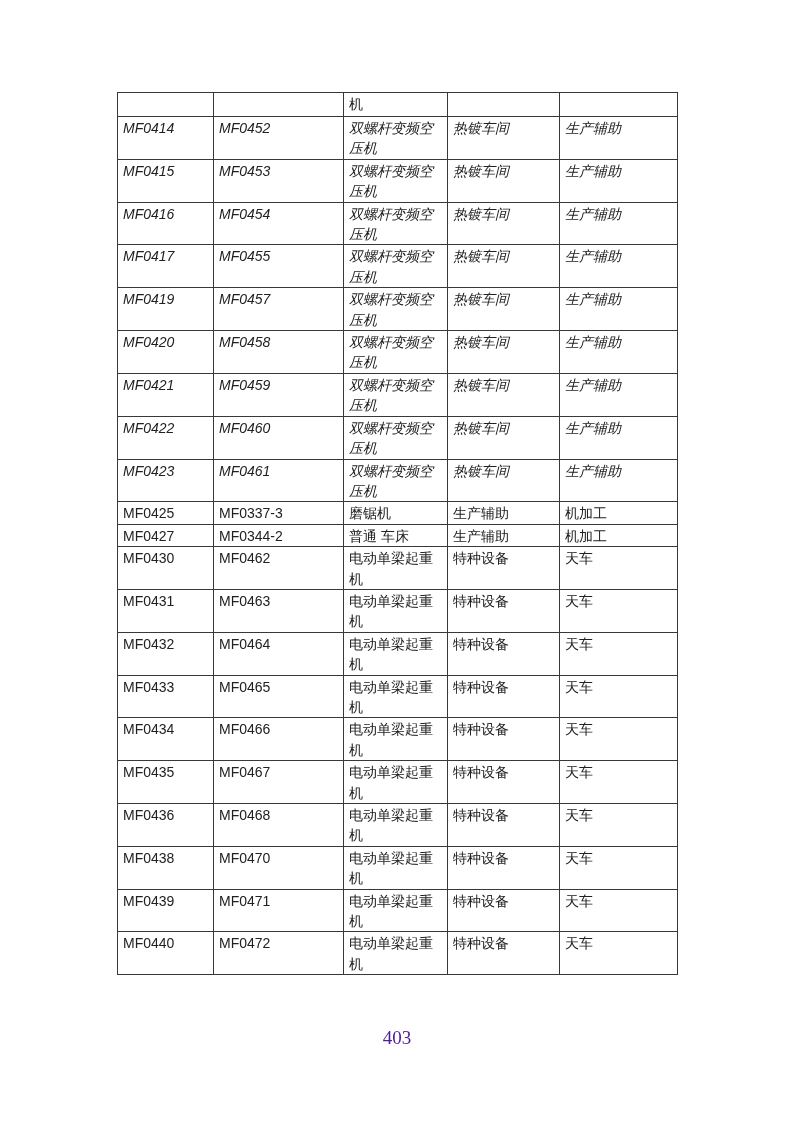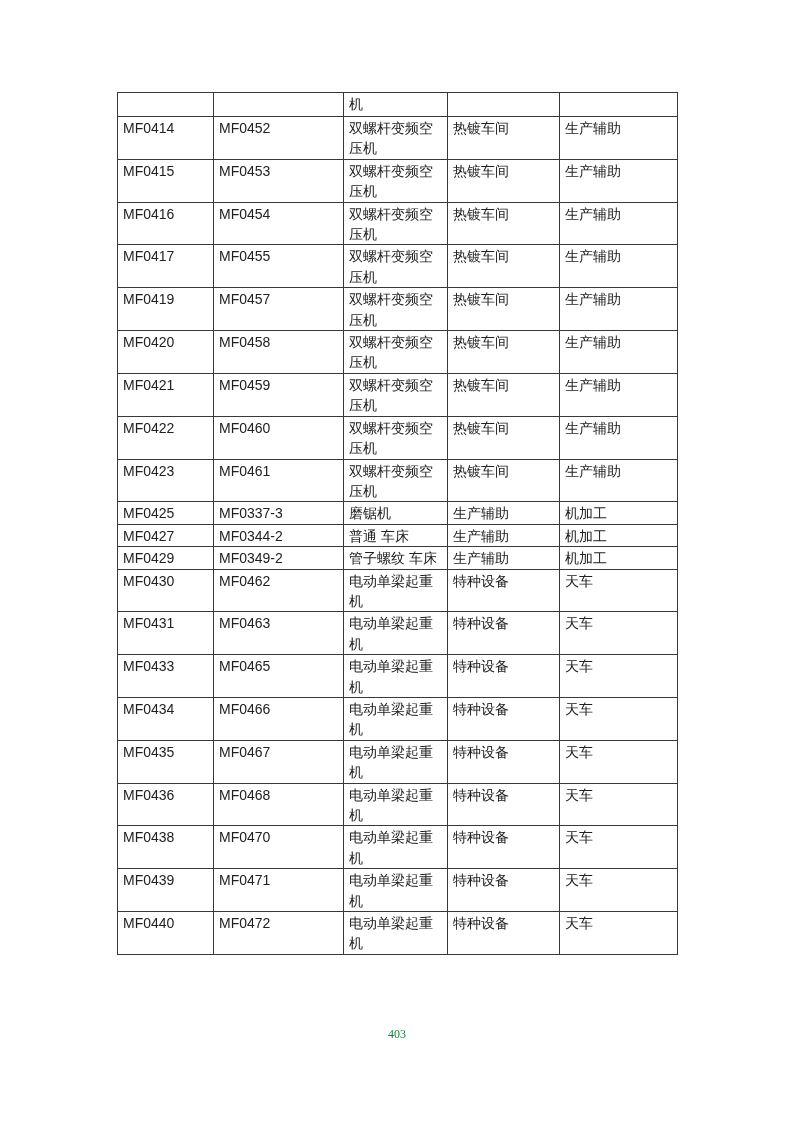--- a/index.html
+++ b/index.html
@@ -27,31 +27,31 @@
     border: 1px solid #383838;
     vertical-align: top;
     padding: 1px 2px 0 5px;
     font-size: 14px;
     line-height: 20.4px;
     color: #212121;
     overflow: hidden;
     word-break: break-all;
   }
   tr.partial { height: 24px; }
-  tr.tall    { height: 42.7px; }
+  tr.tall    { height: 42.7px; font-style: italic; }
   tr.short   { height: 21.4px; }
   .footer {
     position: absolute;
     top: 1027px;
     left: 0;
     width: 794px;
     text-align: center;
     font-family: "Liberation Serif", "DejaVu Serif", serif;
-    font-size: 12px;
-    color: #15803d;
+    font-size: 19px;
+    color: #4c1d95;
   }
 </style>
 </head>
 <body>
 
 <div class="page">
 
   <table class="equip">
     <colgroup>
       <col style="width:96px">
@@ -139,41 +139,41 @@
     <td>机加工</td>
   </tr>
         <tr class="short">
     <td>MF0427</td>
     <td>MF0344-2</td>
     <td>普通 车床</td>
     <td>生产辅助</td>
     <td>机加工</td>
   </tr>
         <tr class="short">
-    <td>MF0429</td>
-    <td>MF0349-2</td>
-    <td>管子螺纹 车床</td>
-    <td>生产辅助</td>
-    <td>机加工</td>
-  </tr>
-        <tr class="short">
     <td>MF0430</td>
     <td>MF0462</td>
     <td>电动单梁起重机</td>
     <td>特种设备</td>
     <td>天车</td>
   </tr>
         <tr class="short">
     <td>MF0431</td>
     <td>MF0463</td>
     <td>电动单梁起重机</td>
     <td>特种设备</td>
     <td>天车</td>
   </tr>
         <tr class="short">
+    <td>MF0432</td>
+    <td>MF0464</td>
+    <td>电动单梁起重机</td>
+    <td>特种设备</td>
+    <td>天车</td>
+  </tr>
+        <tr class="short">
     <td>MF0433</td>
     <td>MF0465</td>
     <td>电动单梁起重机</td>
     <td>特种设备</td>
     <td>天车</td>
   </tr>
         <tr class="short">
     <td>MF0434</td>
     <td>MF0466</td>
     <td>电动单梁起重机</td>

